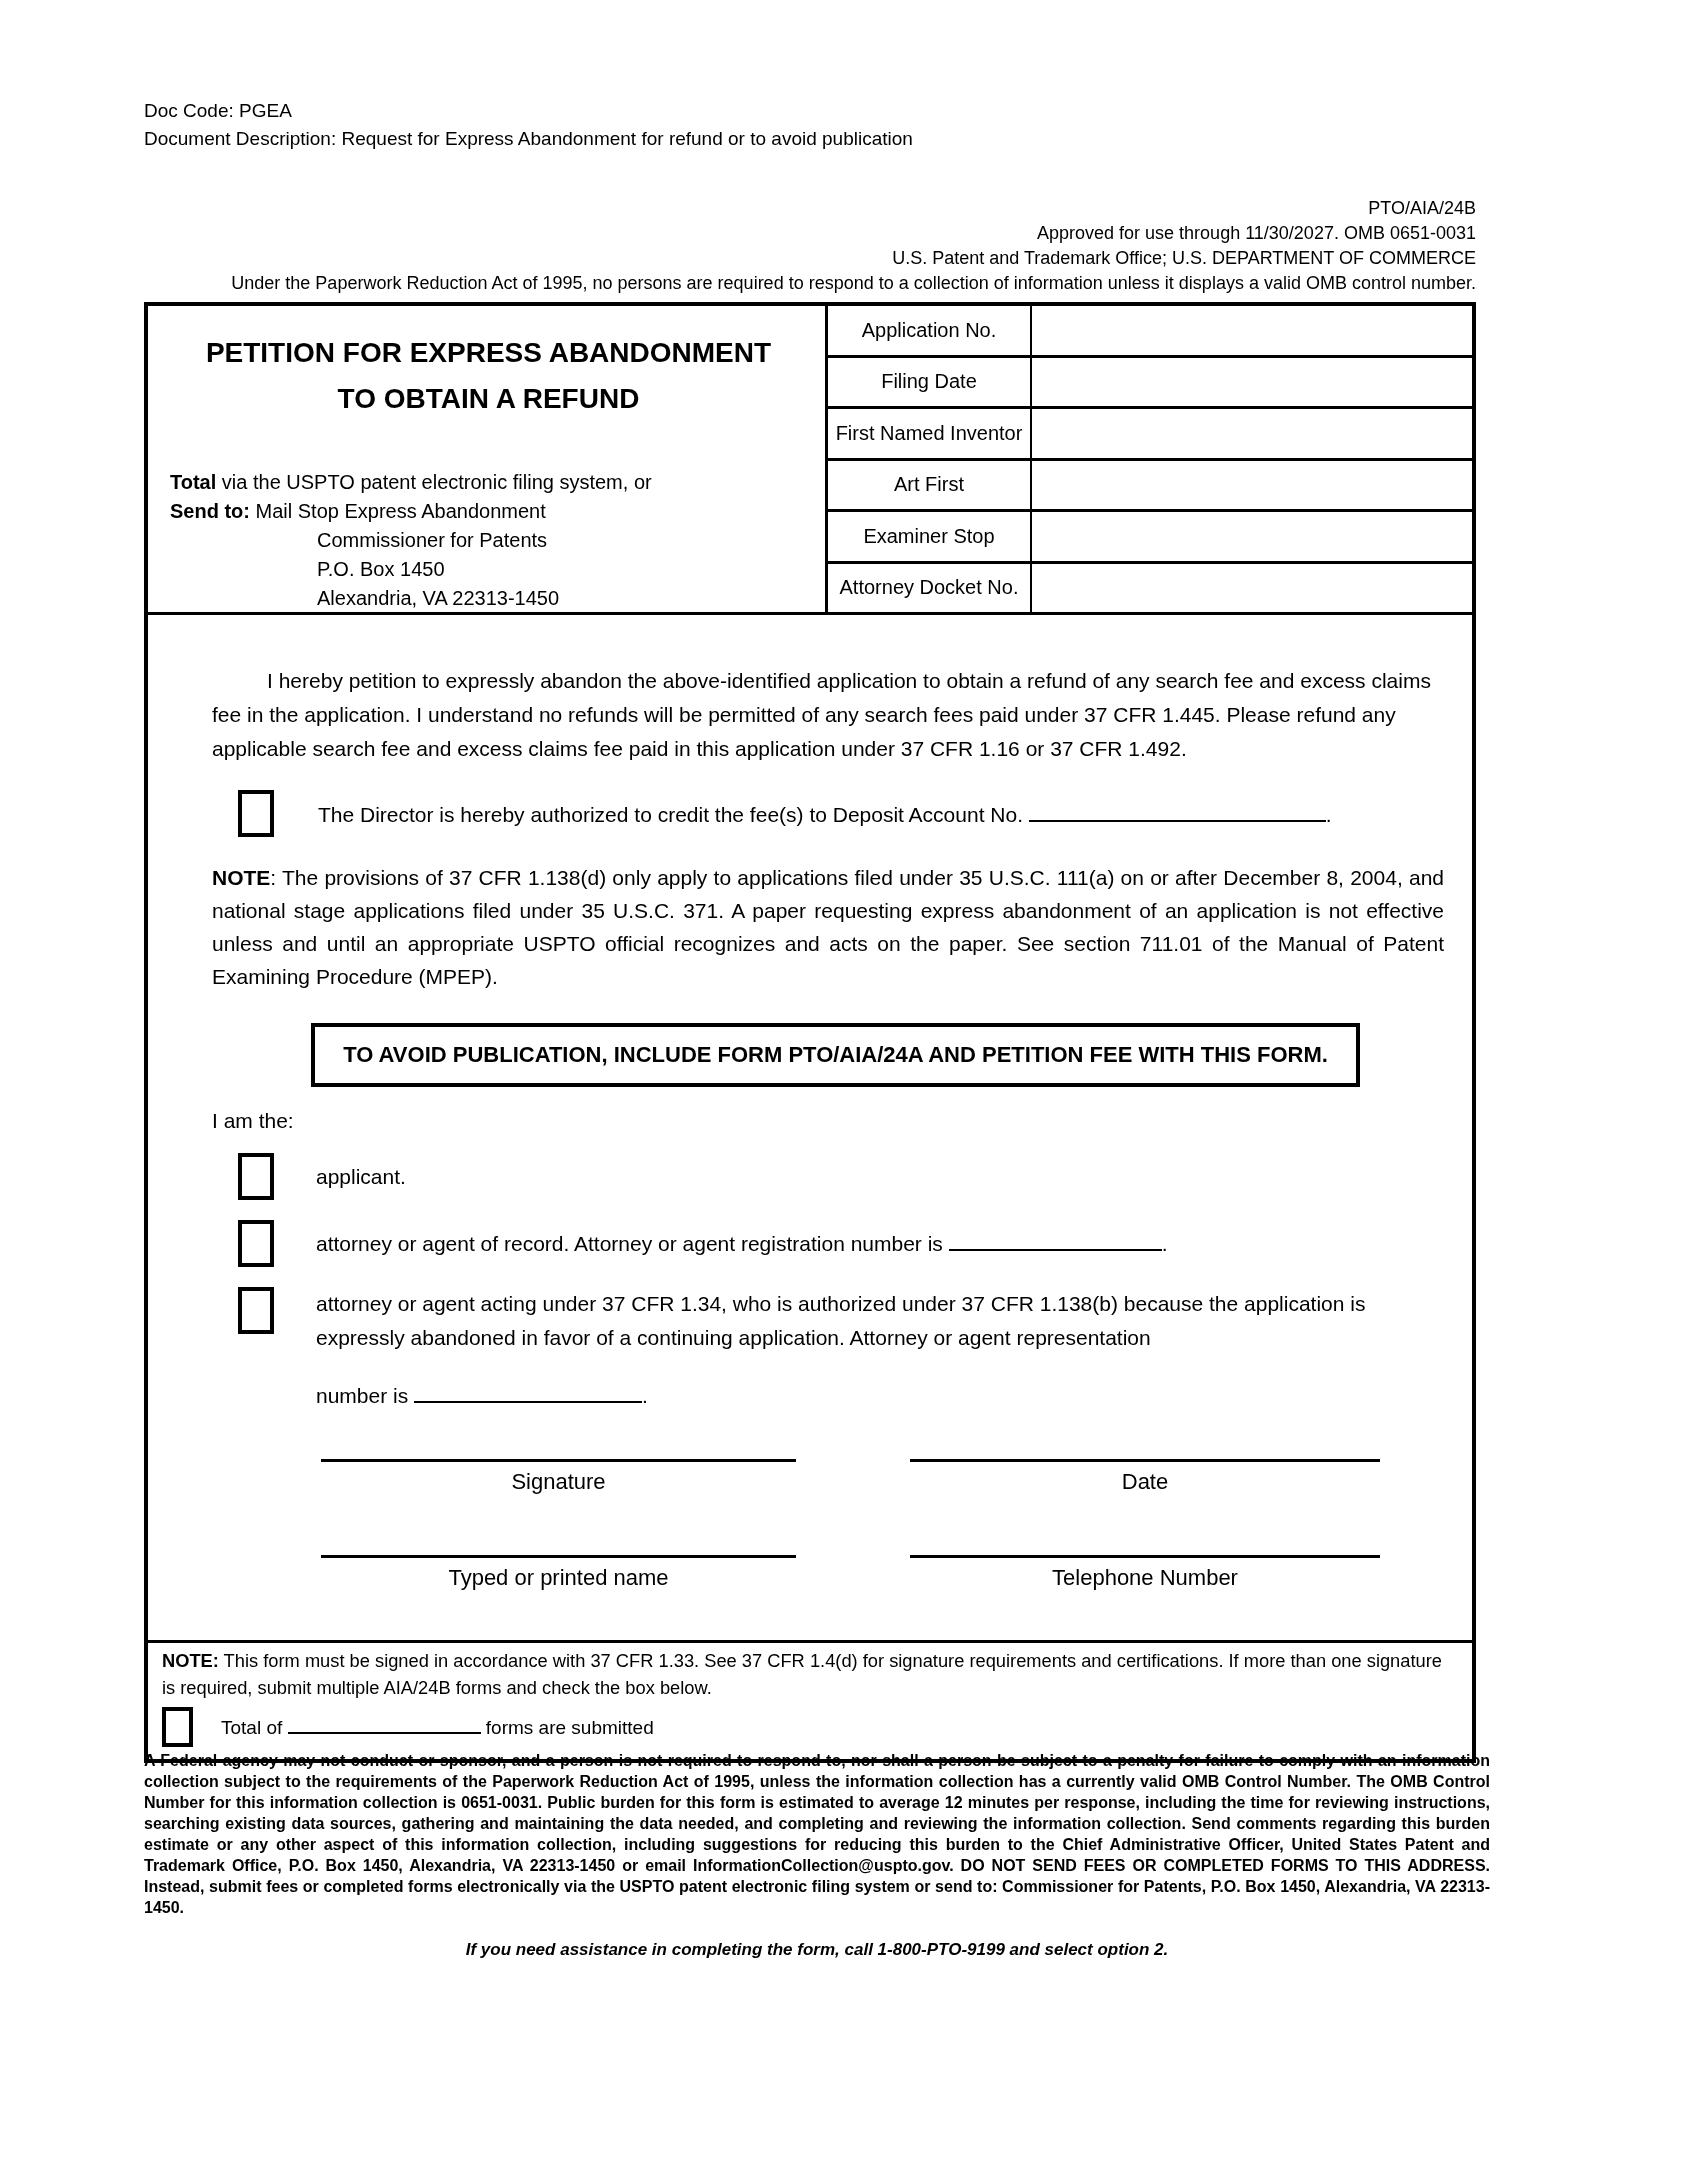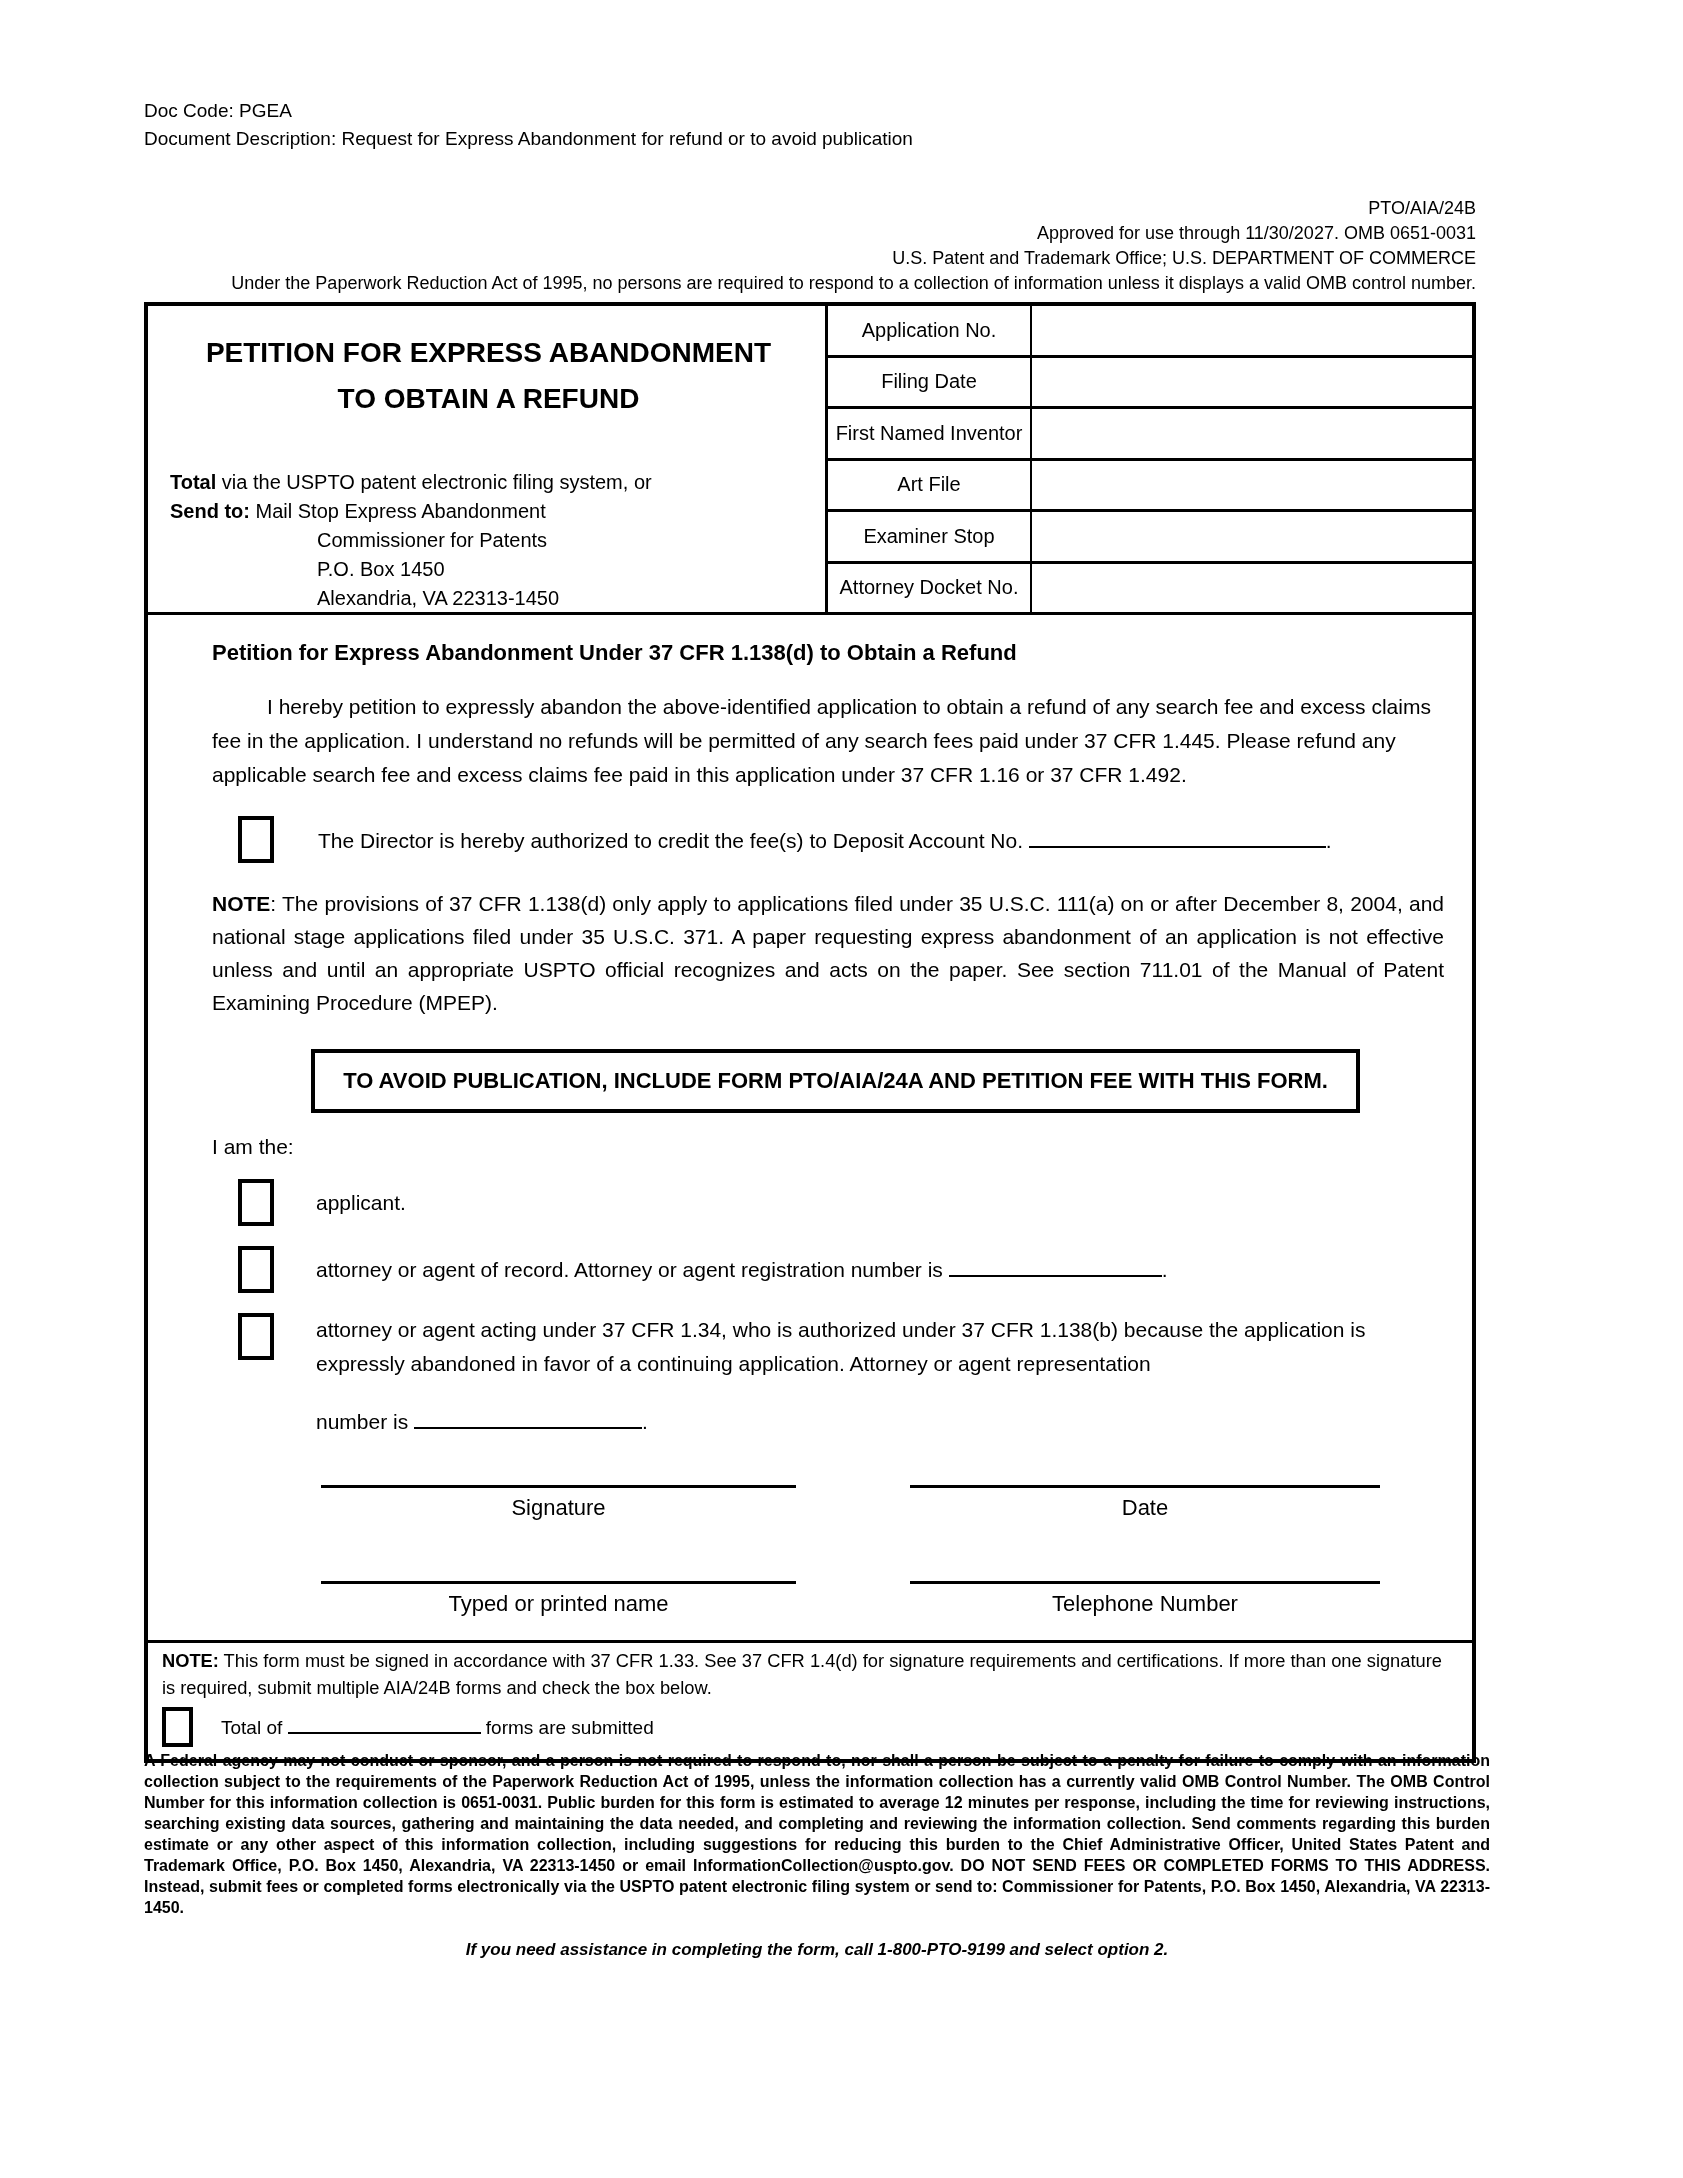--- a/index.html
+++ b/index.html
@@ -135,36 +135,35 @@
       </div>
       <div class="hrow">
         <div class="hlabel">Filing Date</div>
         <div class="hvalue"></div>
       </div>
       <div class="hrow">
         <div class="hlabel">First Named Inventor</div>
         <div class="hvalue"></div>
       </div>
       <div class="hrow">
-        <div class="hlabel">Art File</div>
+        <div class="hlabel">Art First</div>
         <div class="hvalue"></div>
       </div>
       <div class="hrow">
         <div class="hlabel">Examiner Stop</div>
         <div class="hvalue"></div>
       </div>
       <div class="hrow">
         <div class="hlabel">Attorney Docket No.</div>
         <div class="hvalue"></div>
       </div>
     </div>
   </div>
 
   <div class="form-body">
-    <div class="section-heading">Petition for Express Abandonment Under 37 CFR 1.138(d) to Obtain a Refund</div>
 
     <div class="petition-para">I hereby petition to expressly abandon the above-identified application to obtain a refund of any search fee and excess claims fee in the application.  I understand no refunds will be permitted of any search fees paid under 37 CFR 1.445. Please refund any applicable search fee and excess claims fee paid in this application under 37 CFR 1.16 or 37 CFR 1.492.</div>
 
     <div class="deposit-row">
       <span class="checkbox"></span>
       <span class="deposit-text"><span>The Director is hereby authorized to credit the fee(s) to Deposit Account No.</span>
         <span class="blank blank-deposit"></span><span>.</span>
       </span>
     </div>
 

